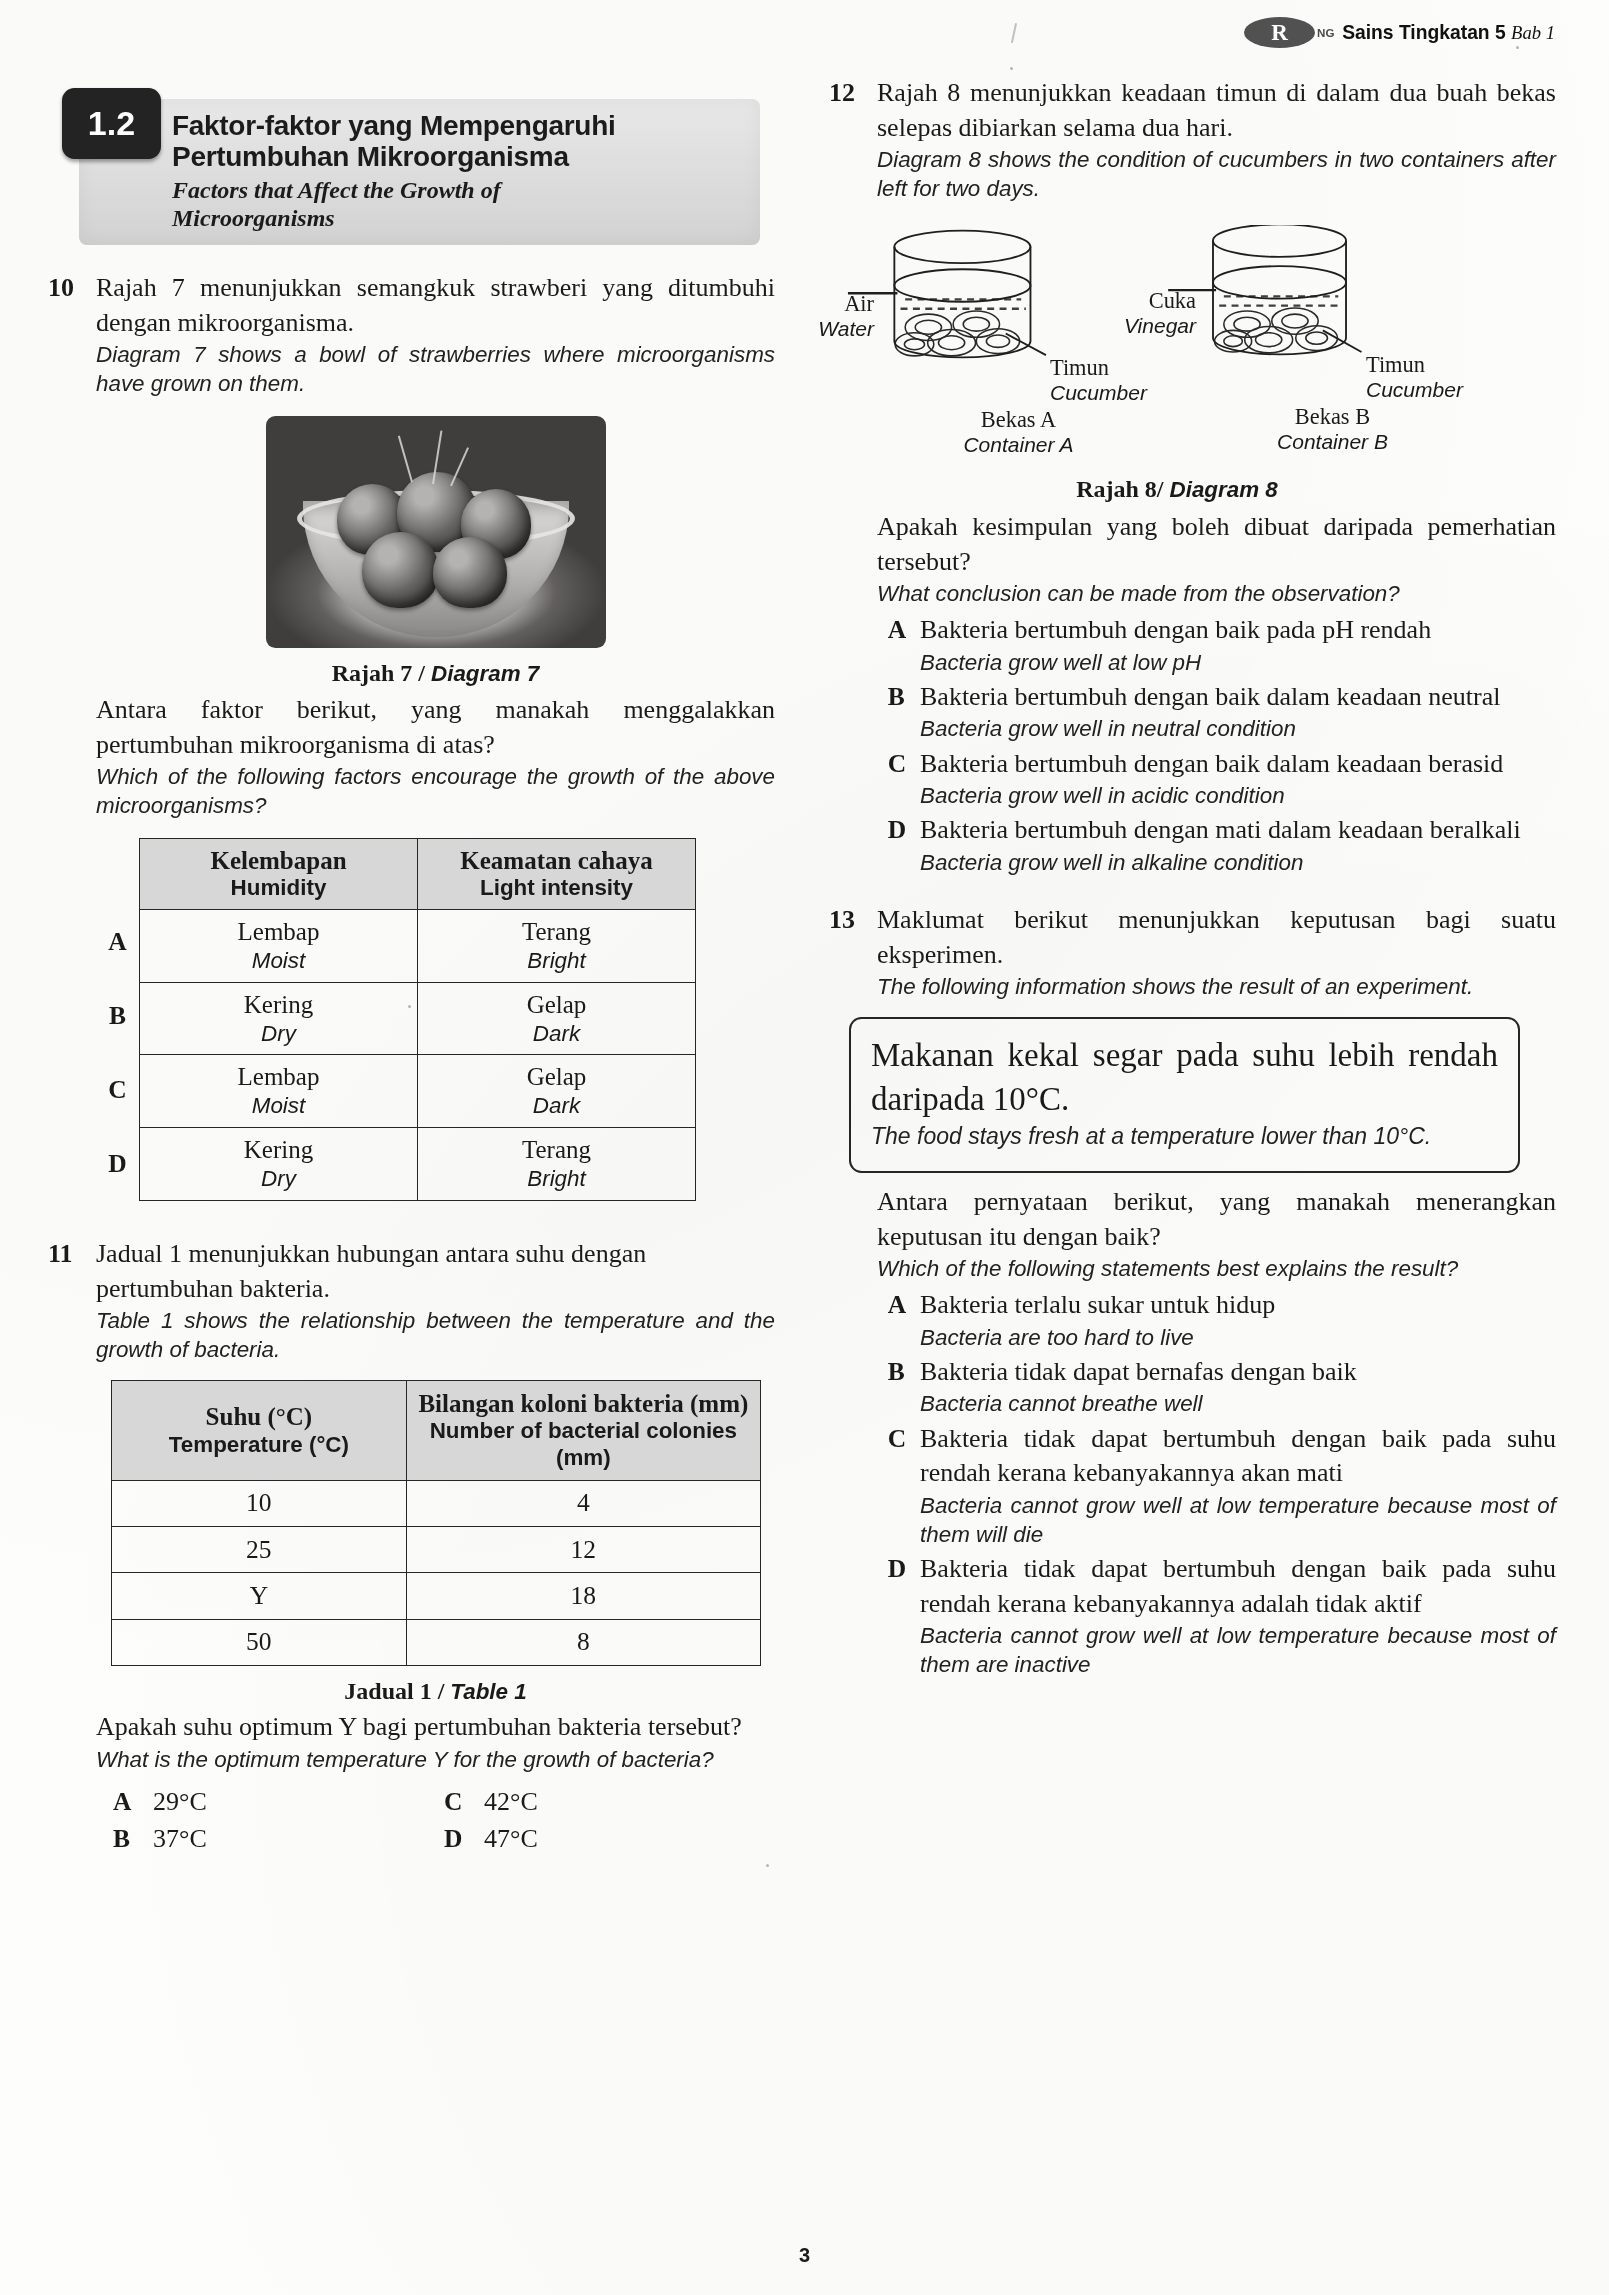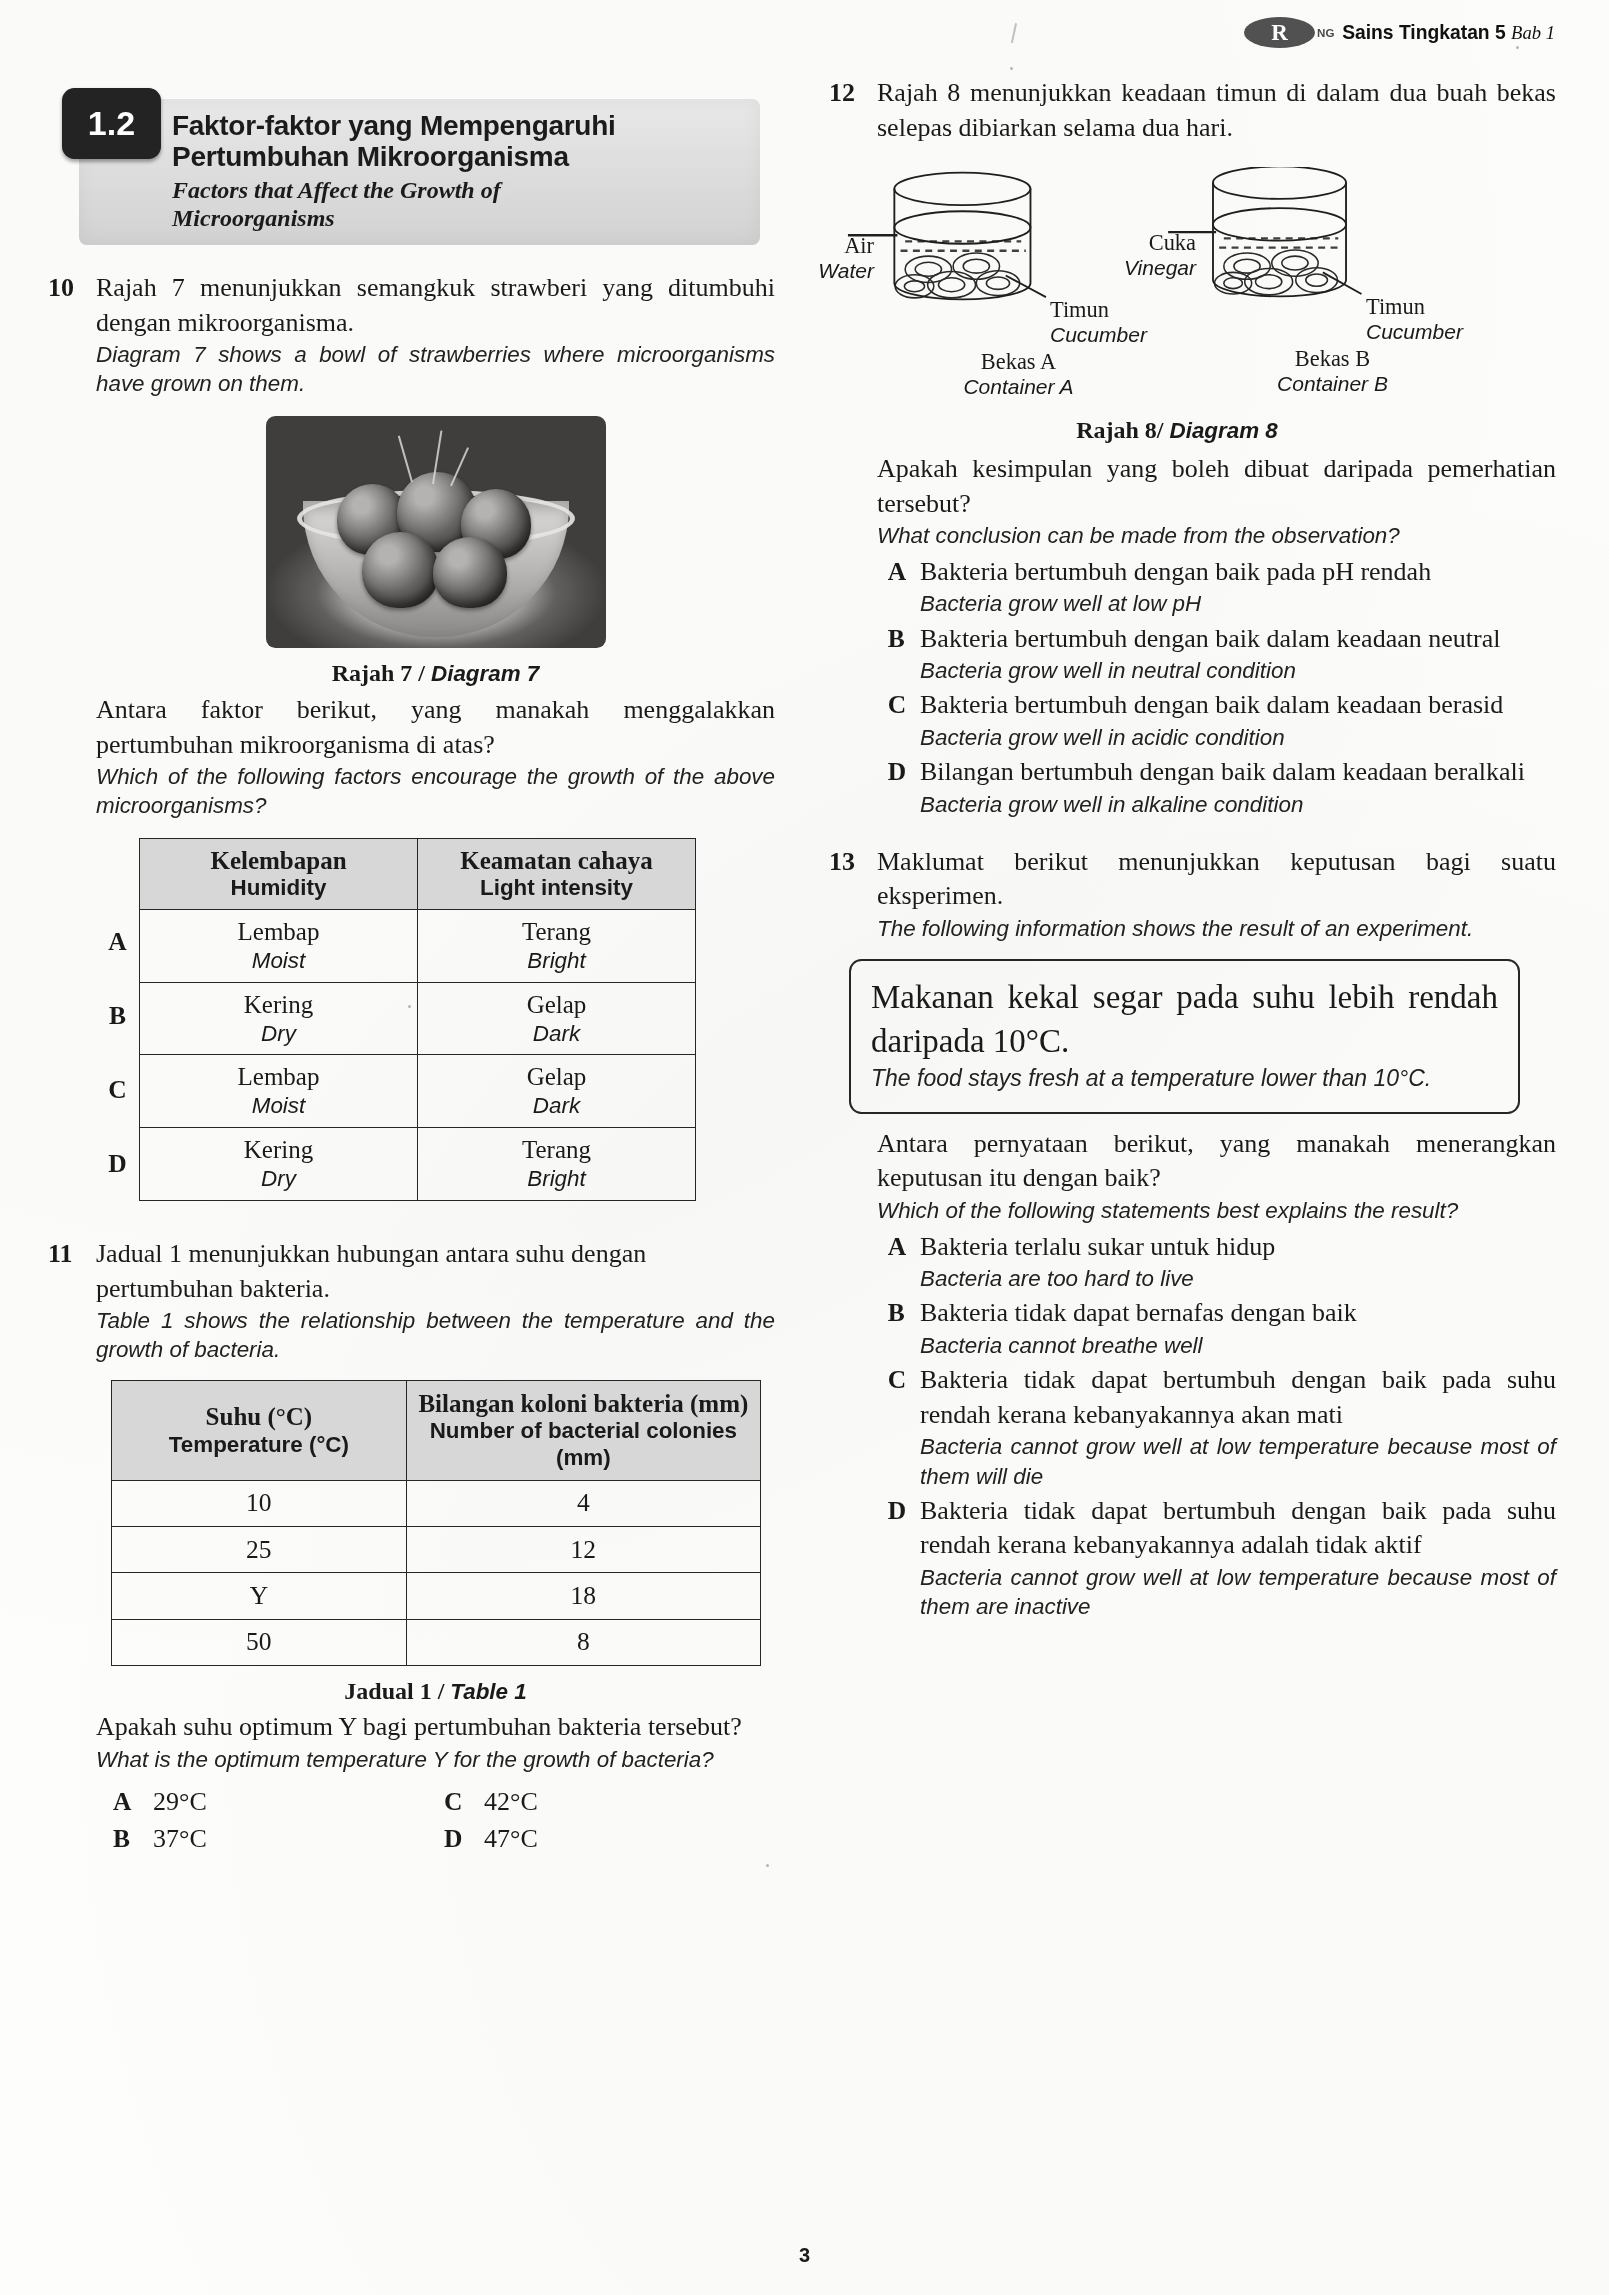--- a/index.html
+++ b/index.html
@@ -341,20 +341,21 @@
       </div>
     </div>
   </div>
 
   <div class="col col-r">
 
     <div class="q" style="margin-top:-23px;">
       <div class="q-num">12</div>
       <div class="q-body">
         <div class="bm">Rajah 8 menunjukkan keadaan timun di dalam dua buah bekas selepas dibiarkan selama dua hari.</div>
+        <div class="en">Diagram 8 shows the condition of cucumbers in two containers after left for two days.</div>
       </div>
     </div>
 
     <div class="d8">
       <svg width="727" height="186" viewBox="0 0 940 240" style="position:absolute;left:-29px;top:7.7px;">
         <g fill="none" stroke="#1f1f1f" stroke-width="2.4">
 
           <g>
             <ellipse cx="210" cy="28" rx="88" ry="21"></ellipse>
             <path d="M122,28 L122,150 A88,21 0 0 0 298,150 L298,28"></path>
@@ -461,21 +462,21 @@
         <div class="opt">
           <div class="opt-l">C</div>
           <div class="opt-t">
             <div class="bm">Bakteria bertumbuh dengan baik dalam keadaan berasid</div>
             <div class="en">Bacteria grow well in acidic condition</div>
           </div>
         </div>
         <div class="opt">
           <div class="opt-l">D</div>
           <div class="opt-t">
-            <div class="bm">Bilangan bertumbuh dengan baik dalam keadaan beralkali</div>
+            <div class="bm">Bakteria bertumbuh dengan mati dalam keadaan beralkali</div>
             <div class="en">Bacteria grow well in alkaline condition</div>
           </div>
         </div>
       </div>
     </div>
 
     <div class="q" style="margin-top:26px;">
       <div class="q-num">13</div>
       <div class="q-body">
         <div class="bm">Maklumat berikut menunjukkan keputusan bagi suatu eksperimen.</div>

